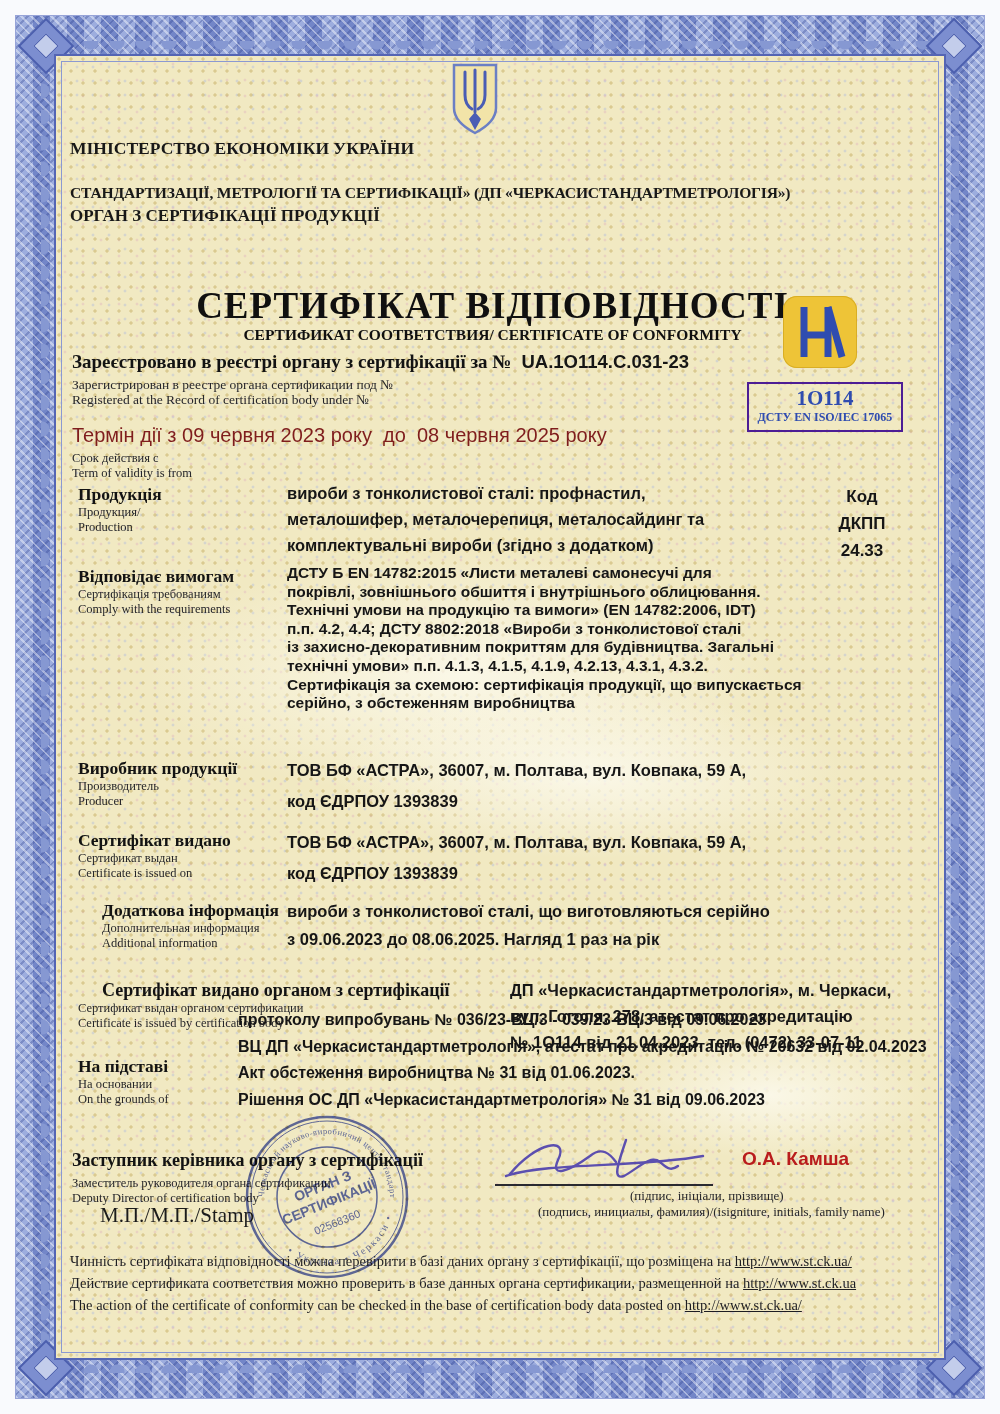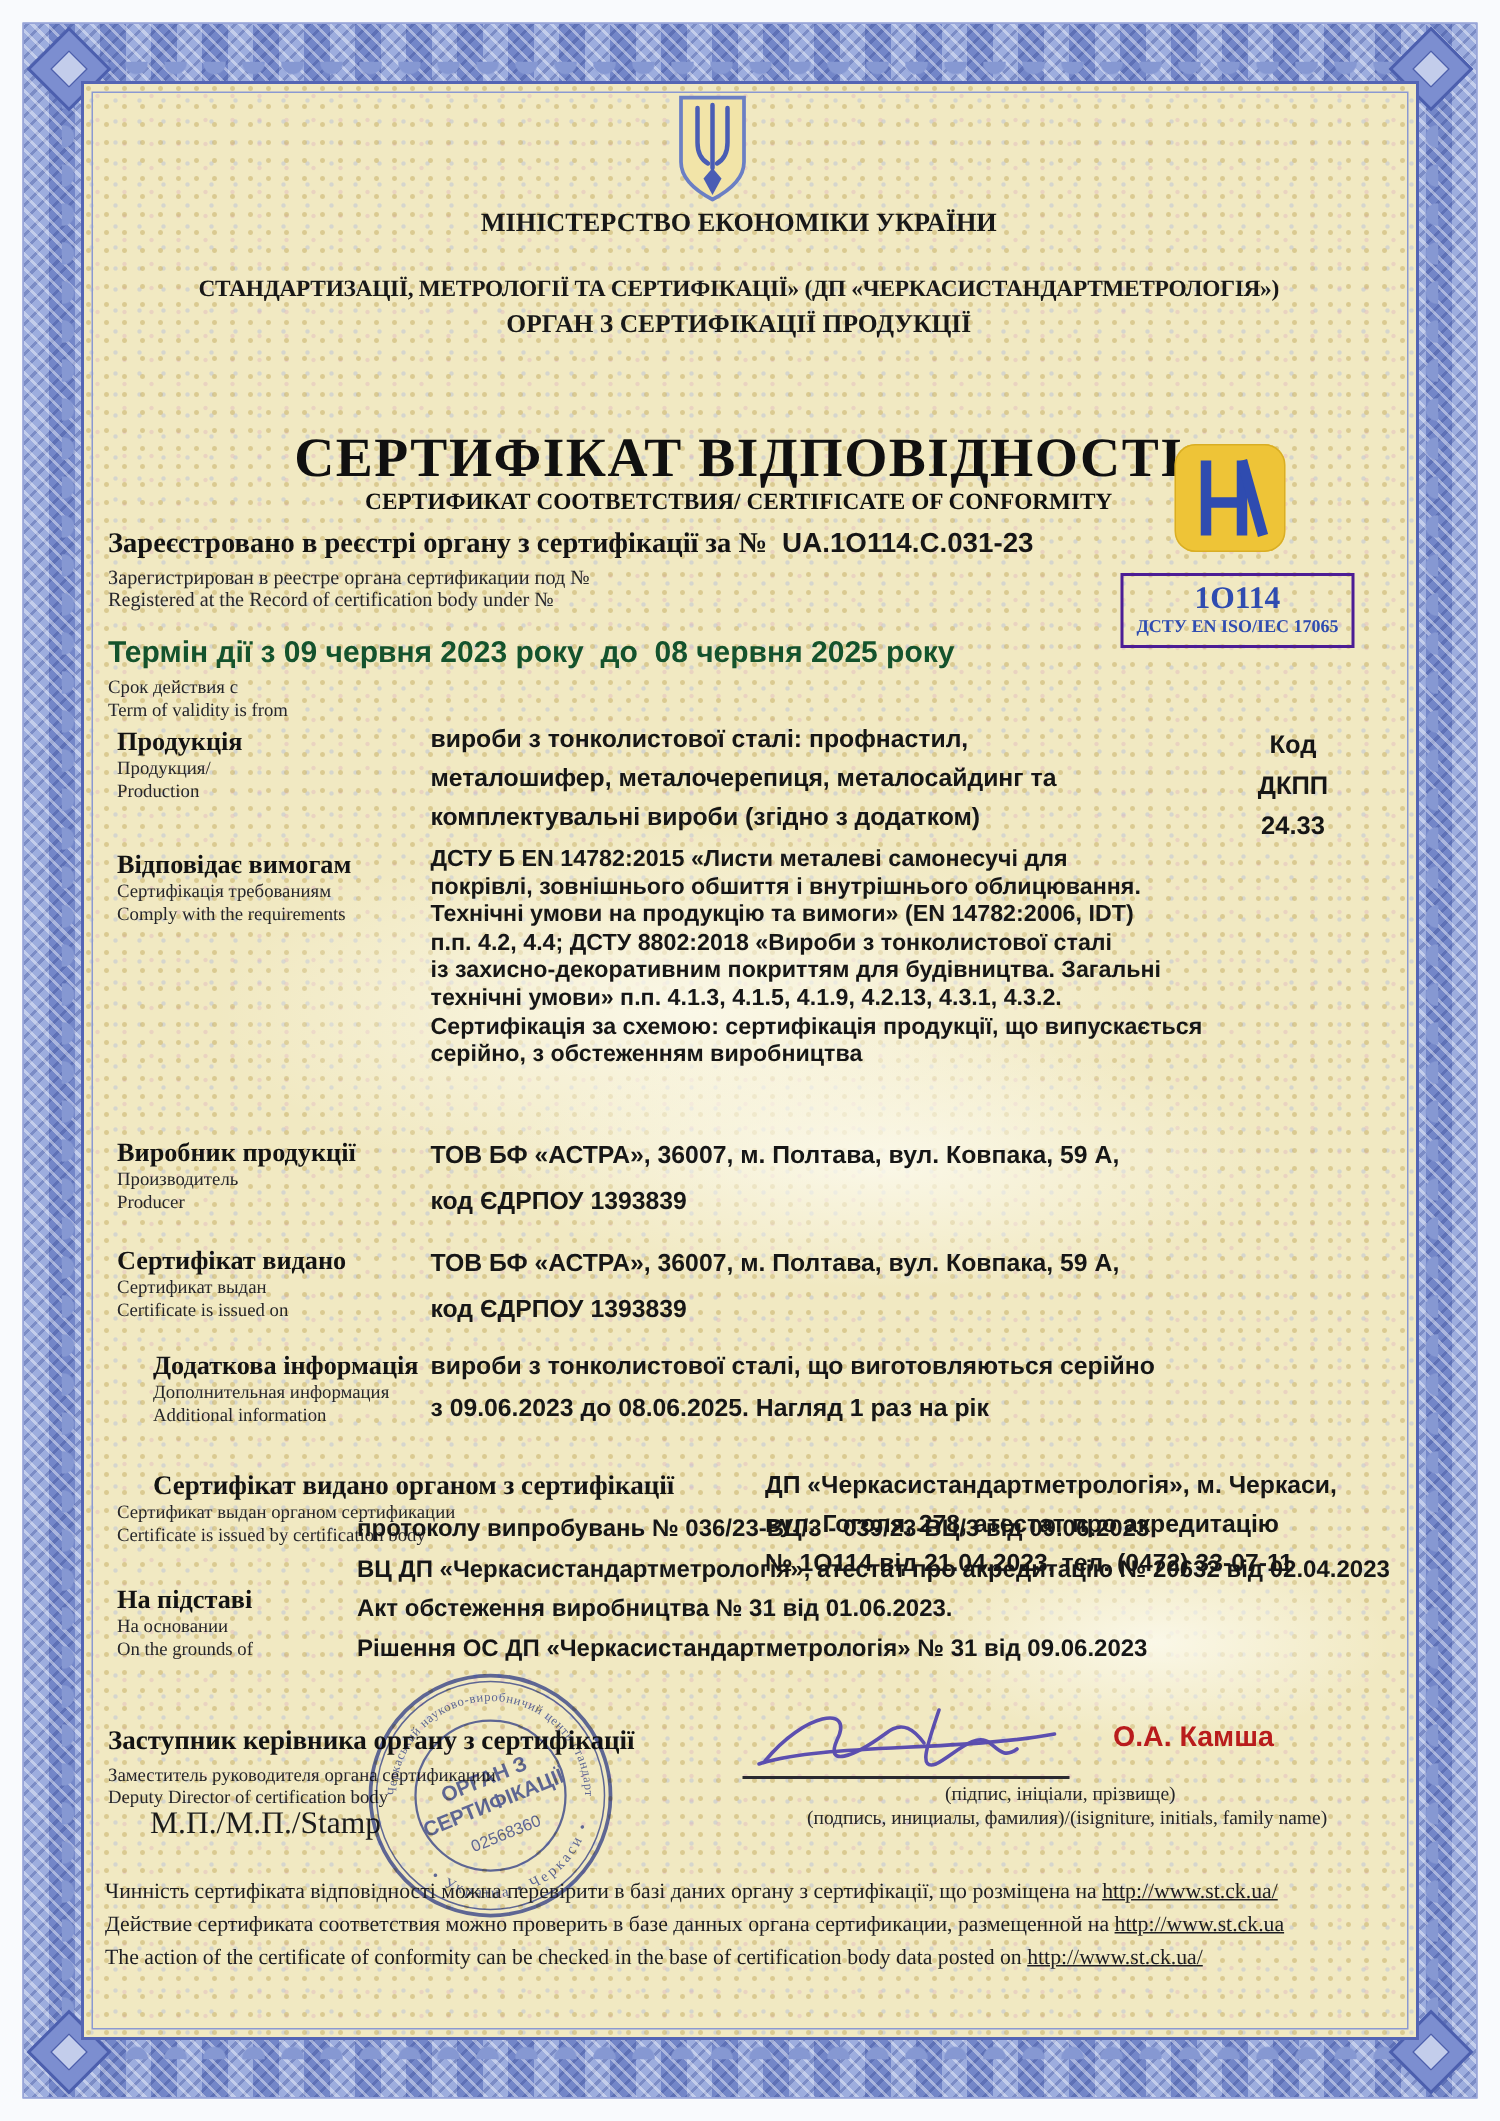--- a/index.html
+++ b/index.html
@@ -34,21 +34,21 @@
   .interior{position:absolute;inset:54px;border:2px solid #5465b4;
     background-color:#f1e9c2;
     background-image:
       radial-gradient(circle at 3px 3px, rgba(199,177,105,.55) 1.3px, rgba(0,0,0,0) 2px),
       radial-gradient(circle at 9px 8px, rgba(222,176,190,.38) 1.1px, rgba(0,0,0,0) 1.8px),
       radial-gradient(circle at 5px 11px, rgba(168,182,224,.38) 1.1px, rgba(0,0,0,0) 1.8px);
     background-size:12px 12px,18px 16px,16px 14px;}
   .frame-inner{position:absolute;inset:61px;border:1px solid #8b99d2;pointer-events:none;}
   .blob{position:absolute;border-radius:50%;background:radial-gradient(ellipse at center, rgba(252,250,238,.85) 0%, rgba(252,250,238,0) 70%);}
 
-  .hdr-line{position:absolute;left:70px;width:845px;text-align:center;font-weight:700;color:#181818;}
+  .hdr-line{position:absolute;left:70px;width:845px;font-weight:700;color:#181818;}
   .title{position:absolute;left:70px;width:845px;text-align:center;font-weight:700;color:#101010;}
 
   .lab{font-family:"Liberation Serif","DejaVu Serif",serif;font-weight:700;font-size:17.5px;color:#131313;line-height:21px;}
   .sub{font-family:"Liberation Serif","DejaVu Serif",serif;font-size:12.5px;color:#26262a;line-height:15px;}
   .val{font-family:"Liberation Sans","DejaVu Sans",sans-serif;font-weight:700;color:#161616;white-space:pre-line;}
   .u{text-decoration:underline;}
   .ftr{position:absolute;left:70px;width:885px;font-family:"Liberation Serif","DejaVu Serif",serif;font-size:14.5px;color:#1d1d22;}
 
   .logo-box{position:absolute;left:747px;top:382px;width:152px;height:46px;border:2px solid #4c1d95;
     text-align:center;color:#2f4cb0;font-weight:700;font-family:"Liberation Serif","DejaVu Serif",serif;}
@@ -107,21 +107,21 @@
     <div style="font-size:12px;line-height:14px;">ДСТУ EN ISO/IEC 17065</div>
   </div>
 
   <div class="abs" style="left:72px;top:351px;">
     <span class="serif" style="font-size:19px;font-weight:700;color:#131313;">Зареєстровано в реєстрі органу з сертифікації за №</span>
     <span class="sans" style="font-size:18.5px;font-weight:700;color:#161616;margin-left:6px;">UA.1О114.С.031-23</span>
   </div>
   <div class="abs sub" style="left:72px;top:377px;font-size:13.5px;">Зарегистрирован в реестре органа сертификации под №</div>
   <div class="abs sub" style="left:72px;top:392px;font-size:13.5px;">Registered at the Record of certification body under №</div>
 
-  <div class="abs sans" style="left:72px;top:424px;font-size:20px;font-weight:700;color:#14532d;white-space:pre;">Термін дії з 09 червня 2023 року  до  08 червня 2025 року</div>
+  <div class="abs sans" style="left:72px;top:424px;font-size:20px;font-weight:400;color:#7f1d1d;white-space:pre;">Термін дії з 09 червня 2023 року  до  08 червня 2025 року</div>
   <div class="abs sub" style="left:72px;top:451px;">Срок действия с</div>
   <div class="abs sub" style="left:72px;top:466px;">Term of validity is from</div>
 
   <div class="abs" style="left:78px;top:484px;">
     <div class="lab">Продукція</div>
     <div class="sub">Продукция/</div>
     <div class="sub">Production</div>
   </div>
   <div class="abs val" style="left:287px;top:480px;width:545px;font-size:16.5px;line-height:26px;">вироби з тонколистової сталі: профнастил,
 металошифер, металочерепиця, металосайдинг та

